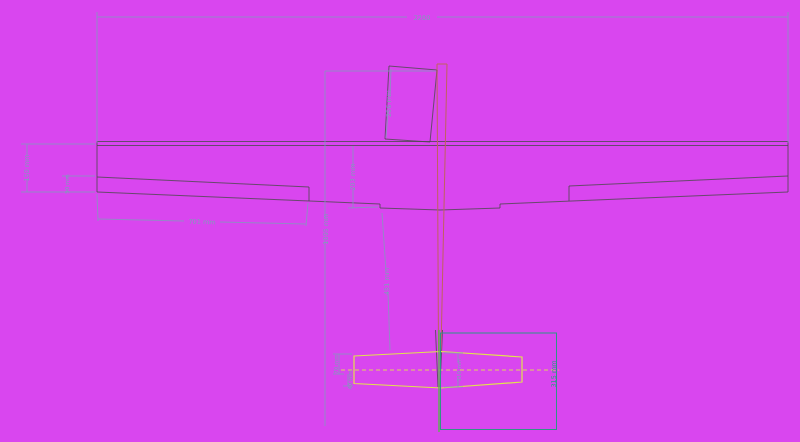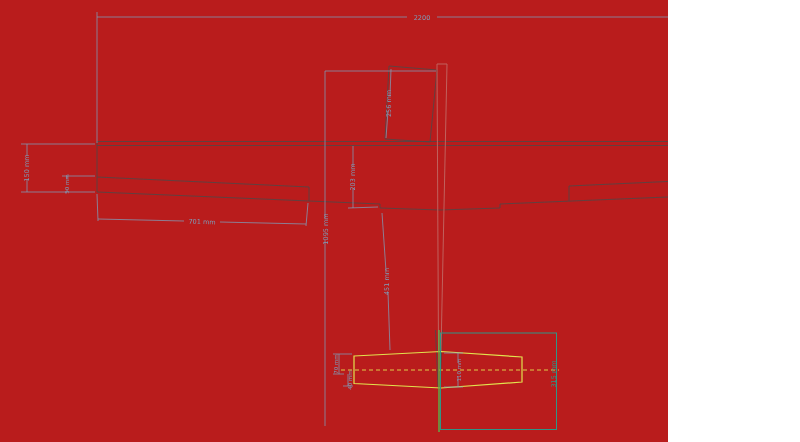--- a/index.html
+++ b/index.html
@@ -1,16 +1,16 @@
 <!DOCTYPE html>
 <html><head>
 <meta charset="utf-8">
 <style>
   html,body{margin:0;padding:0;background:#fff;}
-  .canvas{position:relative;width:668px;height:442px;background:#b91c1c;overflow:hidden;}
+  .canvas{position:relative;width:800px;height:442px;background:#d946ef;overflow:hidden;}
   svg{display:block;}
   svg text{stroke:none !important;font-family:"DejaVu Sans", sans-serif;}
   .lbl{font-size:6.5px;}
   .lbl-sm{font-size:5.5px;}
 </style>
 </head>
 <body>
 
 <div class="canvas">
 <svg width="800" height="442" viewBox="0 0 800 442">

